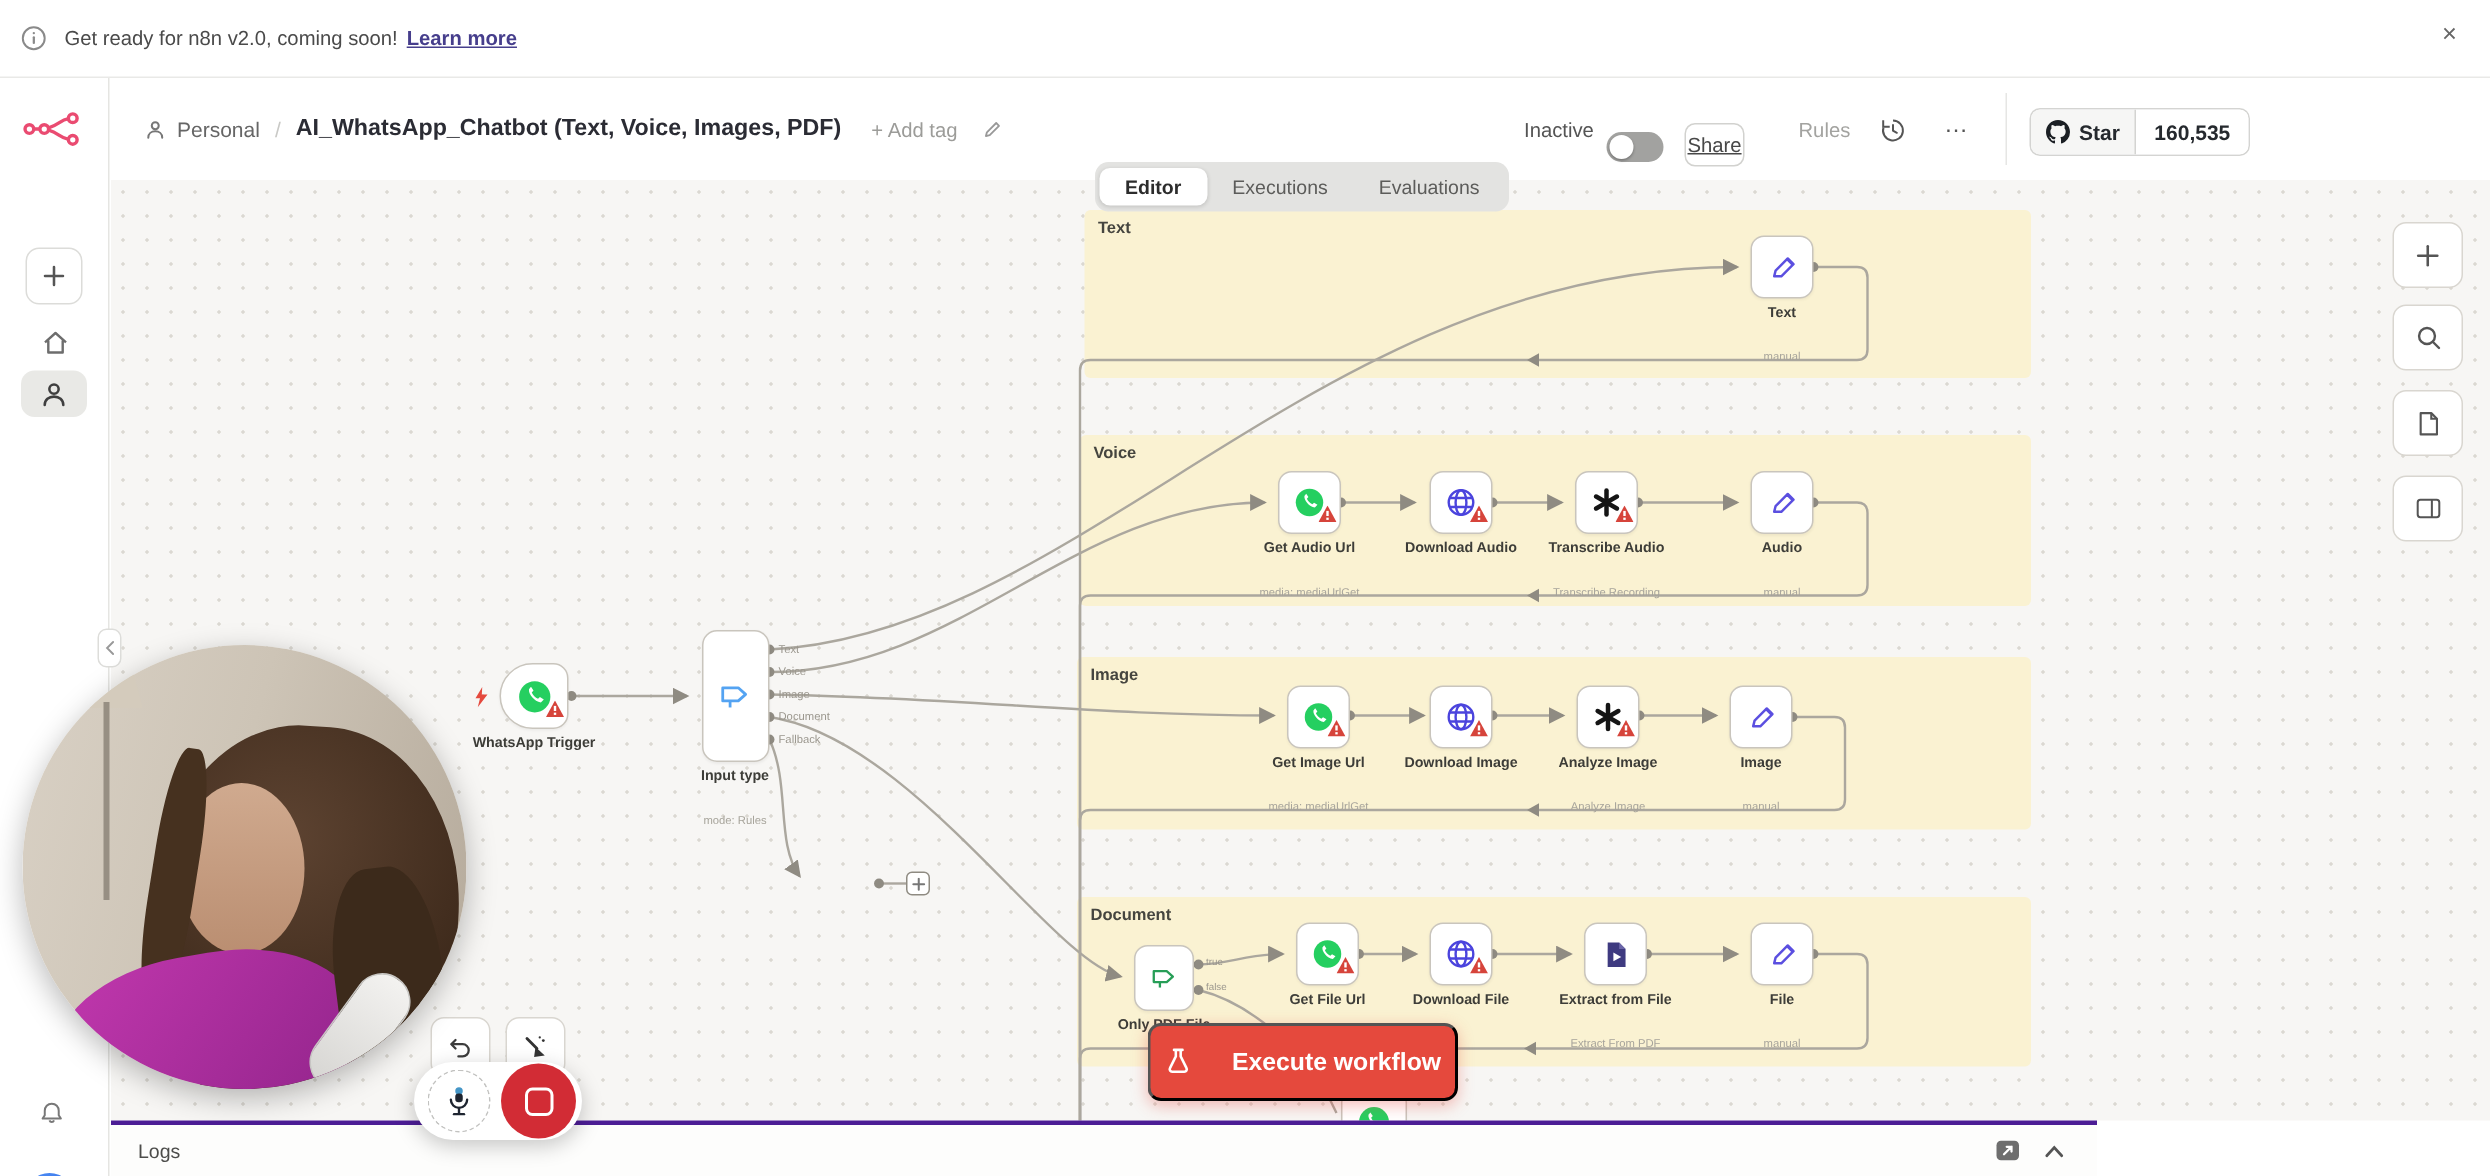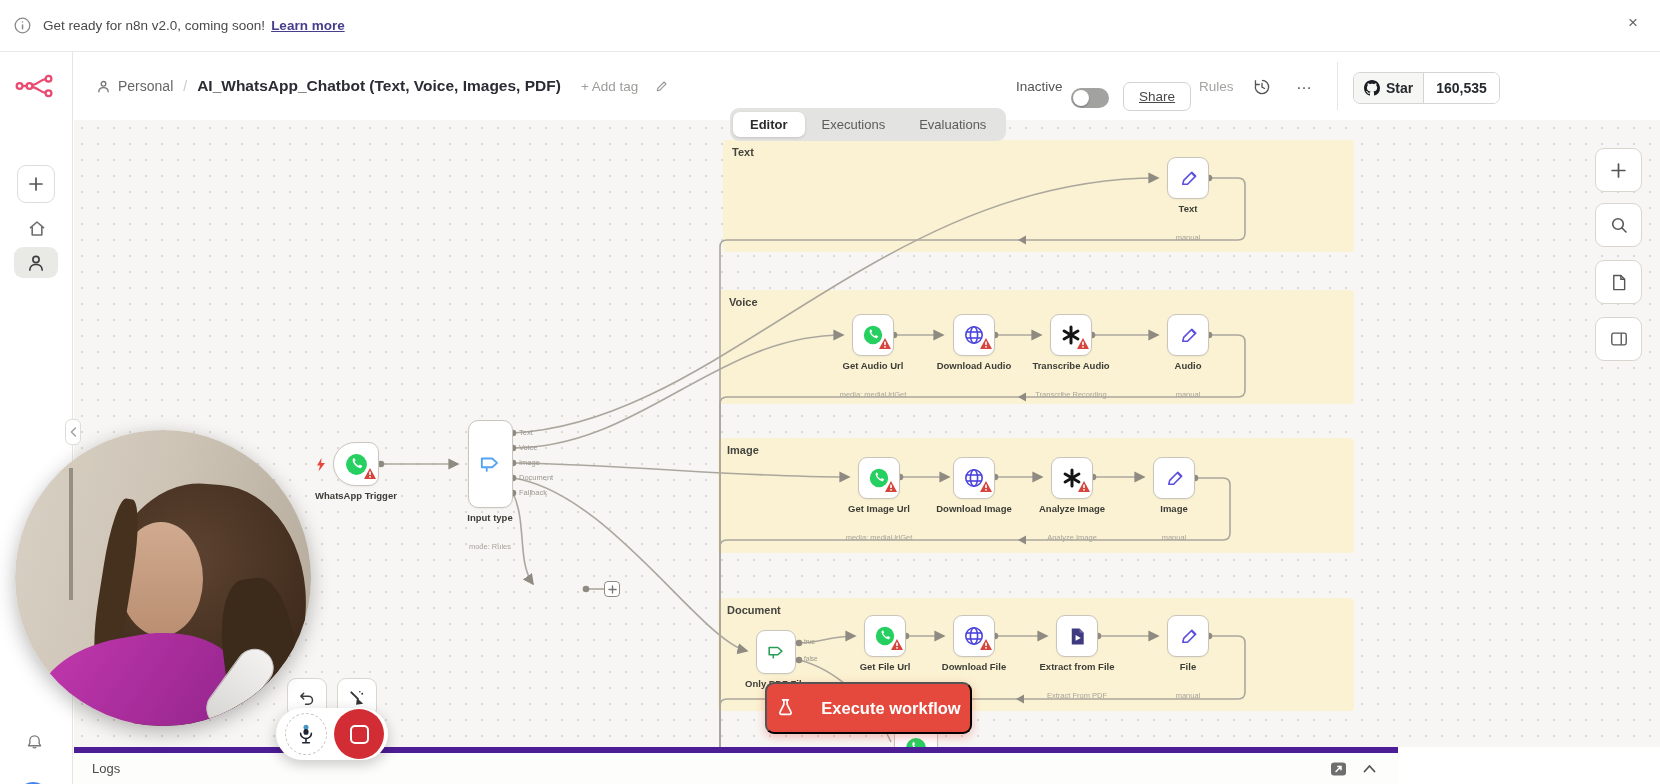--- a/index.html
+++ b/index.html
@@ -29,21 +29,21 @@
   .header { position:absolute; left:74px; top:52px; width:1586px; height:68px; background:#fff; z-index:5; }
   .crumb { position:absolute; top:0; height:68px; display:flex; align-items:center; }
   .crumb-proj { font-size:14px; color:#666; cursor:pointer; }
   .crumb-sep { font-size:14px; color:#c9c9c6; margin:0 10px; }
   .wf-title { font-size:15.5px; font-weight:700; color:#2b2c34; }
   .add-tag { font-size:13.5px; color:#9c9c99; margin-left:20px; cursor:pointer; }
   .hdr-label { position:absolute; font-size:13.5px; color:#545454; }
   .toggle { position:absolute; left:997px; top:36px; width:38px; height:20px; border-radius:10px; background:#a2a2a0; cursor:pointer; }
   .toggle-knob { position:absolute; left:2px; top:2px; width:16px; height:16px; border-radius:50%; background:#fff;
                  box-shadow:0 1px 2px rgba(0,0,0,.3); }
-  .share-btn { position:absolute; left:1049px; top:30px; padding:6px 15px; border:1px solid #d2d2cf; border-radius:7px;
+  .share-btn { position:absolute; left:1049px; top:30px; padding:6px 1px; border:1px solid #d2d2cf; border-radius:7px;
                font-size:13.5px; color:#484848; background:#fff; cursor:pointer;text-decoration:underline; }
   .hdr-sep { position:absolute; left:1263px; top:10px; width:1px; height:48px; background:#e6e6e4; }
   .gh { position:absolute; left:1279px; top:20px; height:32px; display:flex; border:1px solid #d4d4d2; border-radius:7px;
         overflow:hidden; font-size:14px; font-weight:700; color:#25292e; cursor:pointer; }
   .gh-left { background:#f6f6f5; display:flex; align-items:center; gap:6px; padding:0 10px; border-right:1px solid #d4d4d2; }
   .gh-right { background:#fff; display:flex; align-items:center; padding:0 12px; }
 
   
   .tabs { position:absolute; left:730px; top:108px; height:33px; background:#e3e3e1; border-radius:9px;
           display:flex; align-items:center; padding:3px; z-index:6; }
@@ -70,21 +70,21 @@
 
   .exec-btn { position:absolute; left:765px; top:682px; width:207px; height:52px; background:#e5493d; border-radius:9px;
               display:flex; align-items:center; justify-content:center; gap:26px; color:#fff; font-size:16.5px; font-weight:700;
               z-index:6; cursor:pointer; box-shadow:0 3px 10px rgba(229,73,61,.35); }
   .cbtn { position:absolute; width:47px; height:44px; background:#fff; border:1px solid #d9d6d0; border-radius:9px;
           display:flex; align-items:center; justify-content:center; z-index:6; cursor:pointer; }
   .collapse { position:absolute; left:65px; top:419px; width:16px; height:26px; background:#fff; border:1px solid #ddddda;
               border-radius:6px; display:flex; align-items:center; justify-content:center; z-index:6; cursor:pointer; }
 
   
-  .logs { position:absolute; left:74px; top:747px; width:1324px; height:37px; background:#fdfdfc; border-top:6px solid #4c1d95;
+  .logs { position:absolute; left:74px; top:747px; width:1324px; height:37px; background:#fdfdfc; border-top:3px solid #4c1d95;
           display:flex; align-items:center; z-index:7; }
   .logs-title { margin-left:18px; font-size:13px; font-weight:500; color:#4c4c4a; }
   .logs-icons { position:absolute; right:22px; display:flex; align-items:center; gap:16px; }
 
   
   .webcam { position:absolute; left:15px; top:430px; width:296px; height:296px; border-radius:50%; overflow:hidden; z-index:8;
             box-shadow:0 6px 20px rgba(0,0,0,.28); cursor:grab; }
   .wc-wall { position:absolute; inset:0; background:linear-gradient(105deg,#d9d1c5 0%,#cdc4b6 45%,#b4a99a 100%); }
   .wc-pole { position:absolute; left:54px; top:38px; width:4px; height:132px; background:#978f83; }
   .wc-shade { position:absolute; left:34px; top:10px; width:46px; height:32px; background:#d4cbbc;

